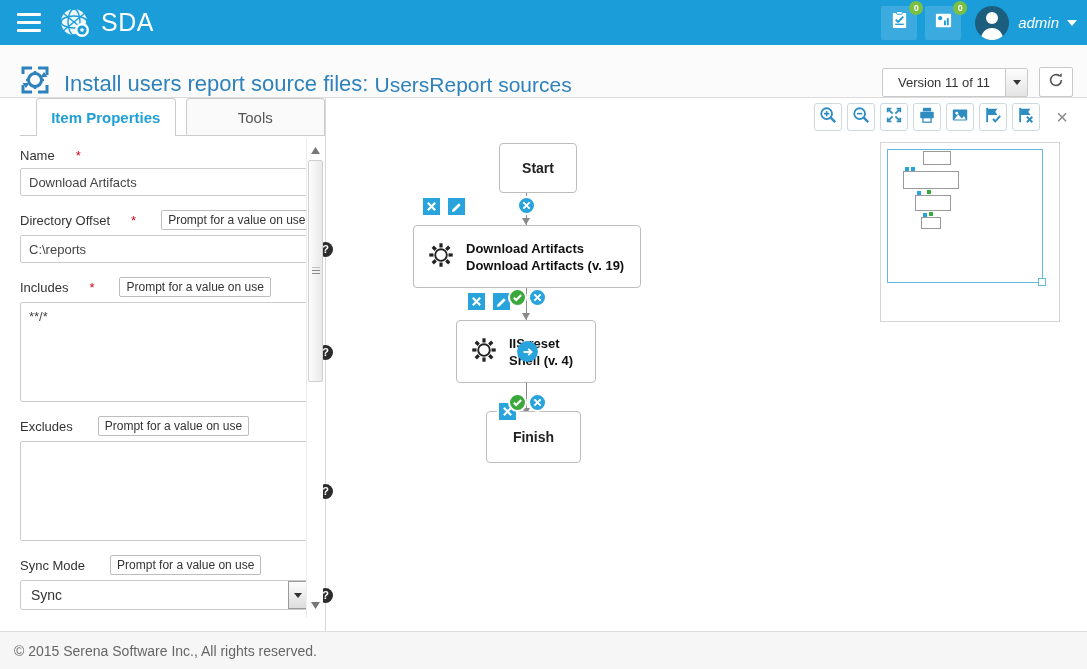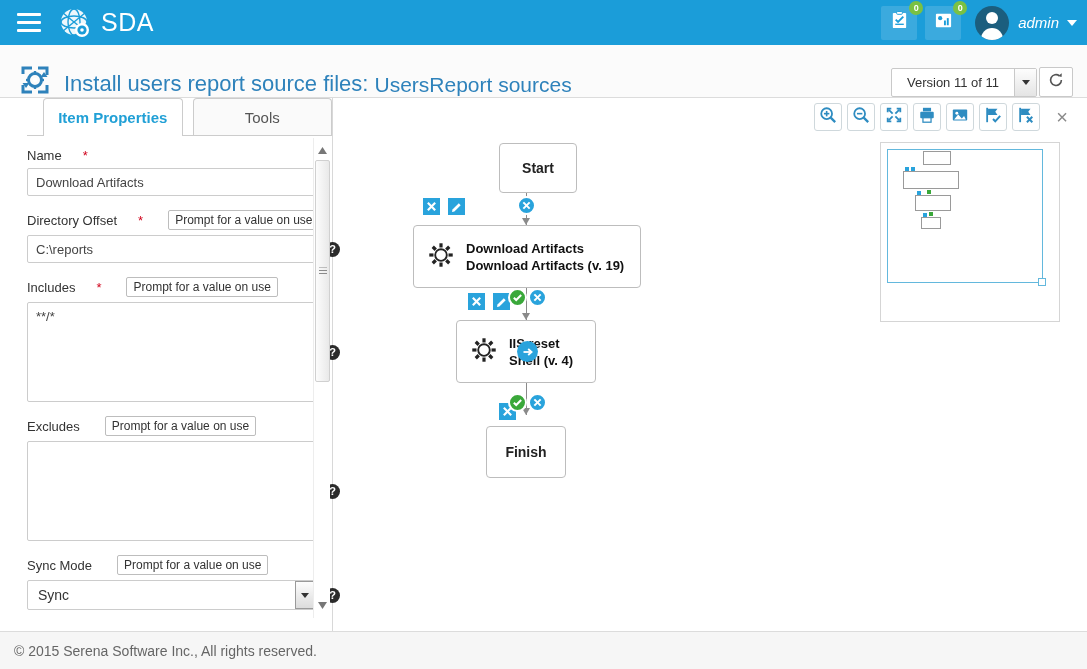--- a/index.html
+++ b/index.html
@@ -61,40 +61,40 @@
 
   
   .subheader {
     position: absolute; left: 0; top: 45px; width: 1087px; height: 53px;
     background: #fbfbfb; border-bottom: 1px solid #dcdcdc;
     display: flex; align-items: flex-end;
   }
   .title-icon { margin-left: 18px; width: 34px; height: 34px; }
   .page-title { margin-left: 12px; font-size: 22px; color: #2e82bb; font-weight: 400; }
   .page-subtitle { font-size: 21px; color: #2e82bb; margin-left: 6px; }
-  .subheader-right { margin-left: auto; display: flex; align-items: center; padding-right: 14px; gap: 2px; }
+  .subheader-right { margin-left: auto; display: flex; align-items: center; padding-right: 14px; gap: 11px; }
   .version-select {
     width: 146px; height: 29px; border: 1px solid #c9c9c9; background: #fff;
     display: flex; align-items: center; font-size: 13px; color: #333; cursor: pointer;
     border-radius: 2px;
   }
   .version-select .vlabel { flex: 1; text-align: center; }
   .version-select .vbtn {
     width: 22px; height: 27px; background: linear-gradient(#fdfdfd,#e4e4e4);
     border-left: 1px solid #c9c9c9; display:flex; align-items:center; justify-content:center;
   }
   .tri-down { width:0;height:0;border-left:4px solid transparent;border-right:4px solid transparent;border-top:5px solid #333; }
   .refresh-btn {
     width: 34px; height: 30px; border: 1px solid #c9c9c9; background: #fff;
     display: flex; align-items: center; justify-content: center; cursor: pointer; border-radius: 2px;
   }
 
   
   .left-panel {
-    position: absolute; left: 15px; top: 98px; width: 318px; height: 533px;
+    position: absolute; left: 8px; top: 98px; width: 318px; height: 533px;
     background: #fff; border-right: 1px solid #d8d8d8; padding-left: 12px;
   }
   .tabs { position: relative; height: 38px; display: flex; padding-left: 16px; }
   .tabs::after {
     content:""; position:absolute; left:0; right:0; bottom:0; height:1px; background:#ccc;
   }
   .tab {
     width: 166px; height: 38px; display:flex; align-items:center; justify-content:center;
     font-size: 15px; color: #555; border: 1px solid #ccc; border-bottom: none;
     background: #fafafa; border-radius: 4px 4px 0 0; cursor: pointer; position: relative;
@@ -622,21 +622,21 @@
       <path d="M2 6.2 L4.6 8.8 L10 3.2"></path>
     </svg>
   </div>
   <div class="circ-btn" style="left:177px;top:190px;">
     <svg width="9" height="9" viewBox="0 0 10 10" stroke="#fff" stroke-width="2.2">
       <line x1="1.5" y1="1.5" x2="8.5" y2="8.5"></line>
         <line x1="8.5" y1="1.5" x2="1.5" y2="8.5"></line>
     </svg>
   </div>
 
-  <div class="node node-terminal" style="left:135px;top:328px;width:80px;height:52px;text-align:right;">
+  <div class="node node-terminal" style="left:135px;top:313px;width:95px;height:52px;text-align:right;">
     <span>Finish</span>
   </div>
   <div class="sq-btn" style="left:146px;top:303px;">
     <svg width="11" height="11" viewBox="0 0 12 12" stroke="#fff" stroke-width="2.4">
       <line x1="2" y1="2" x2="10" y2="10"></line>
         <line x1="10" y1="2" x2="2" y2="10"></line>
     </svg>
   </div>
   <div class="circ-ok" style="left:157px;top:295px;">
     <svg width="11" height="11" viewBox="0 0 12 12" stroke="#fff" stroke-width="2.2" fill="none">

